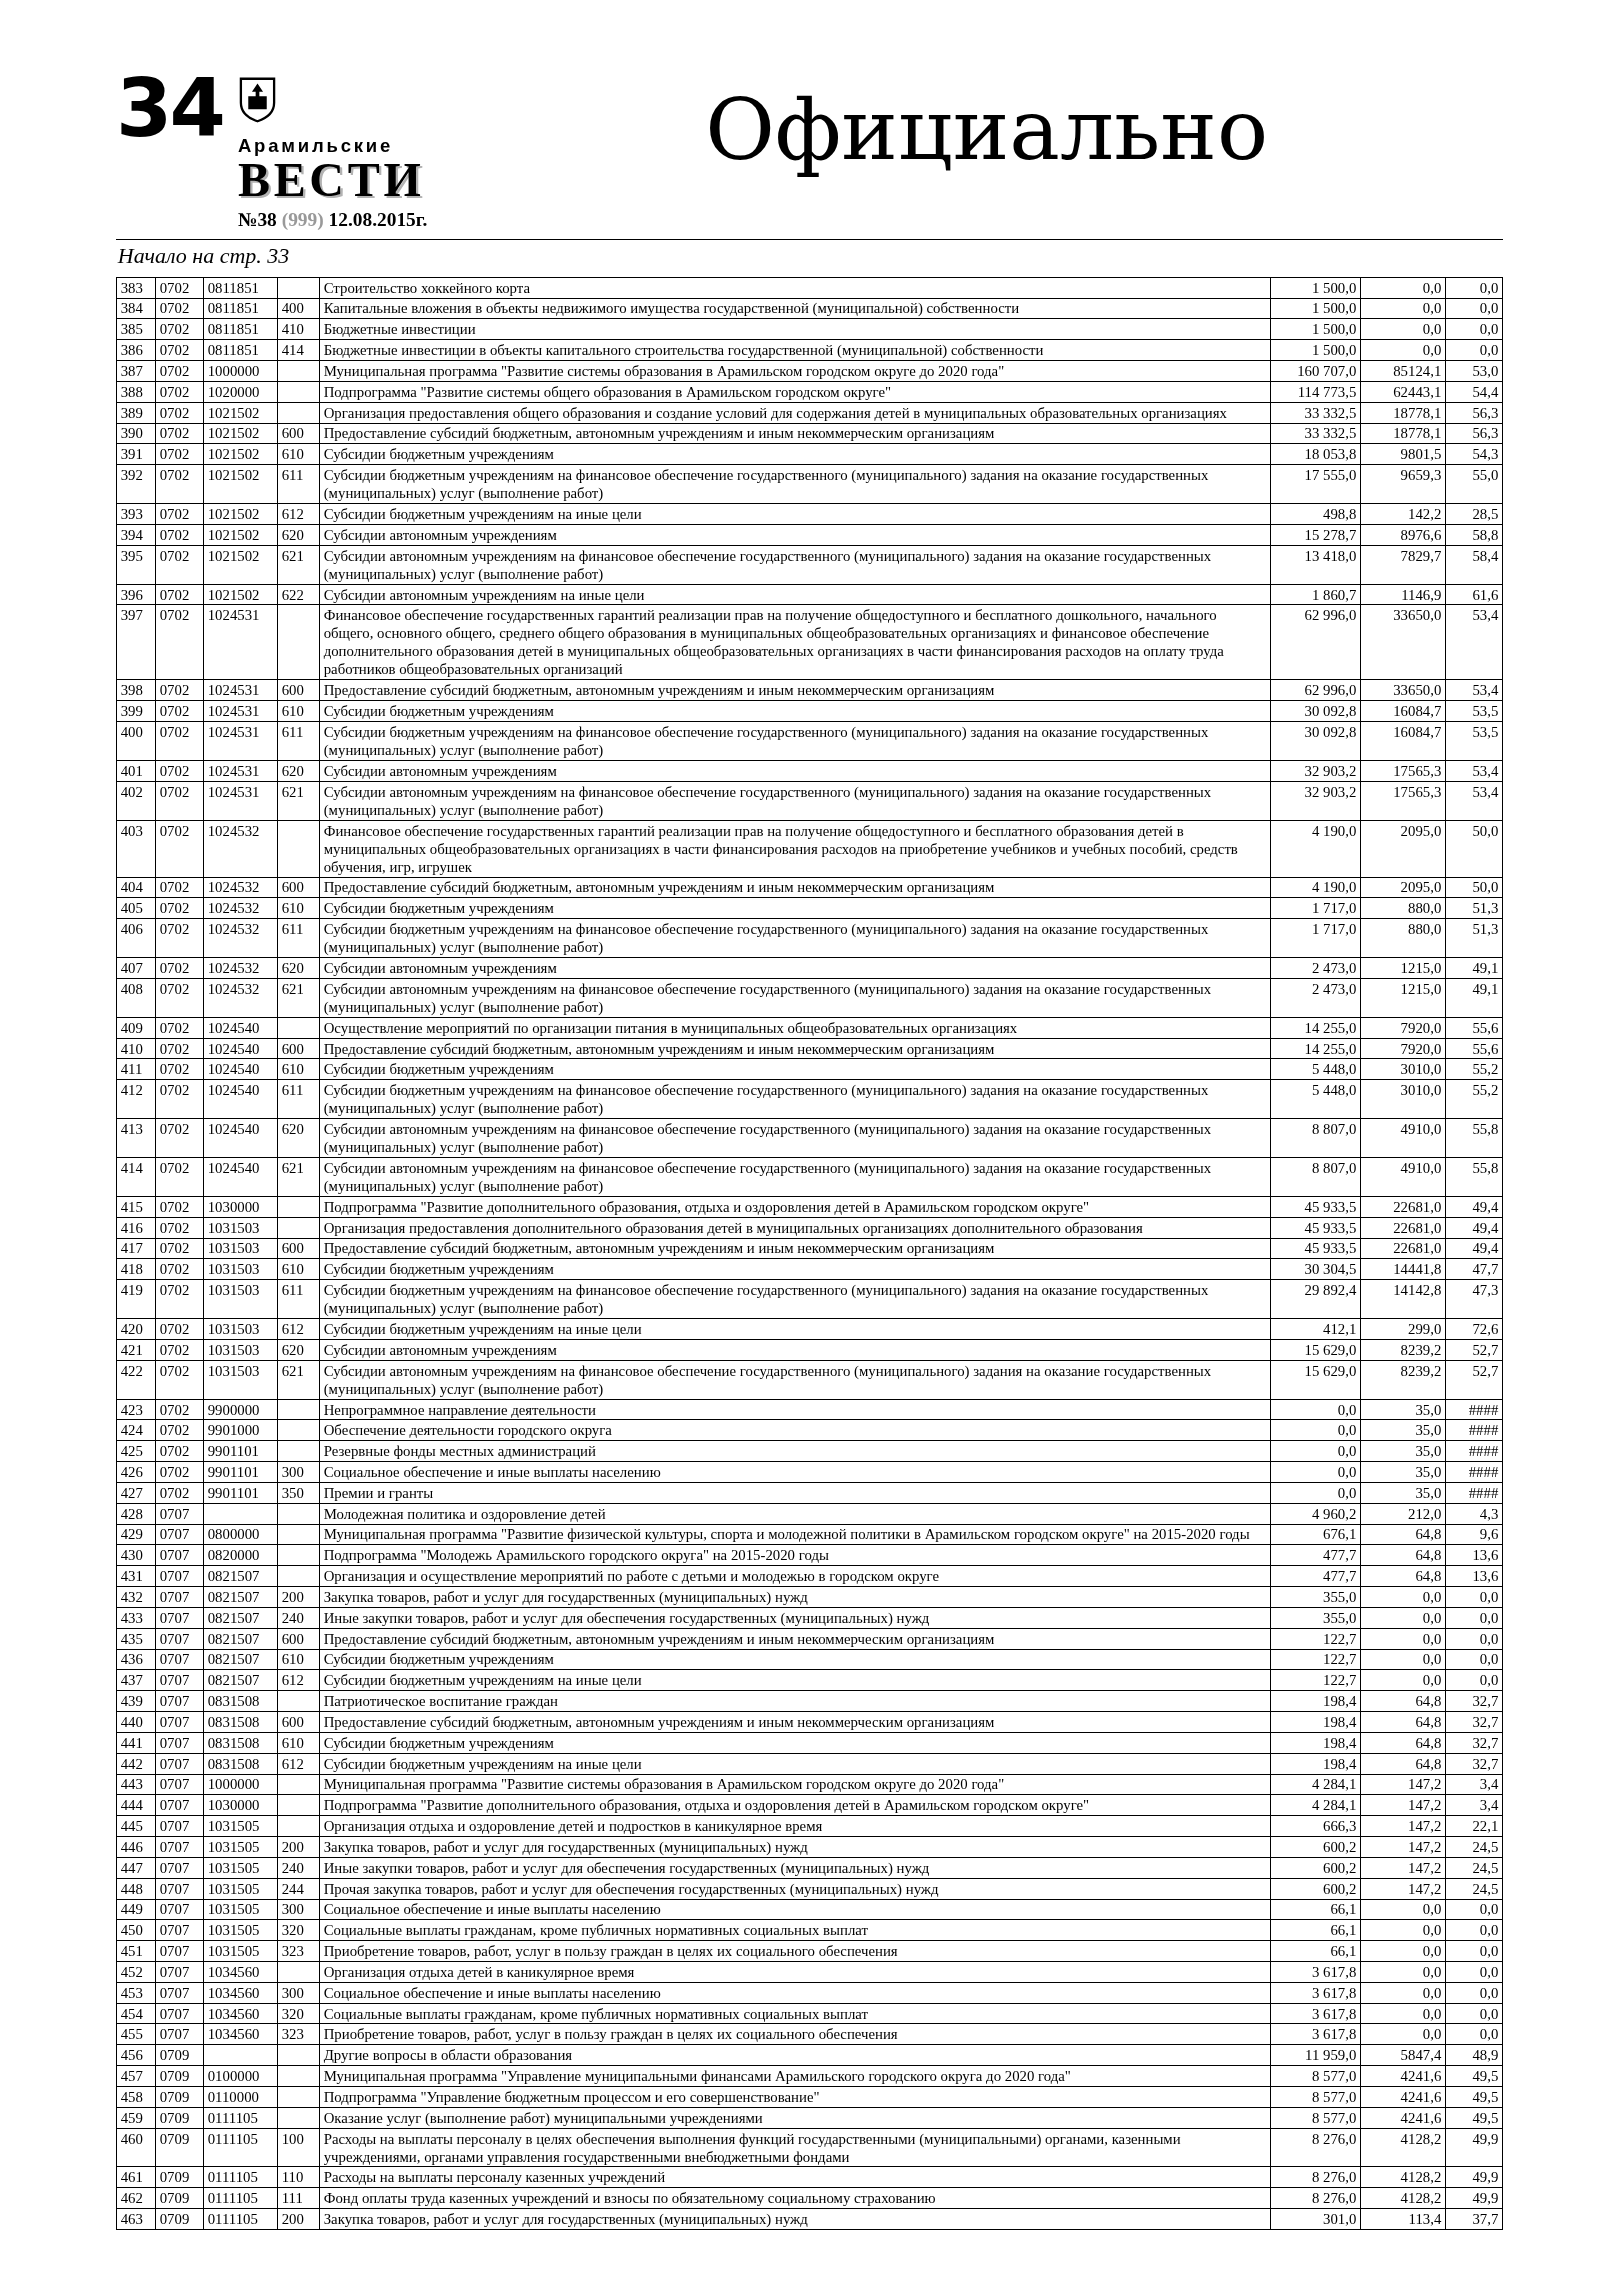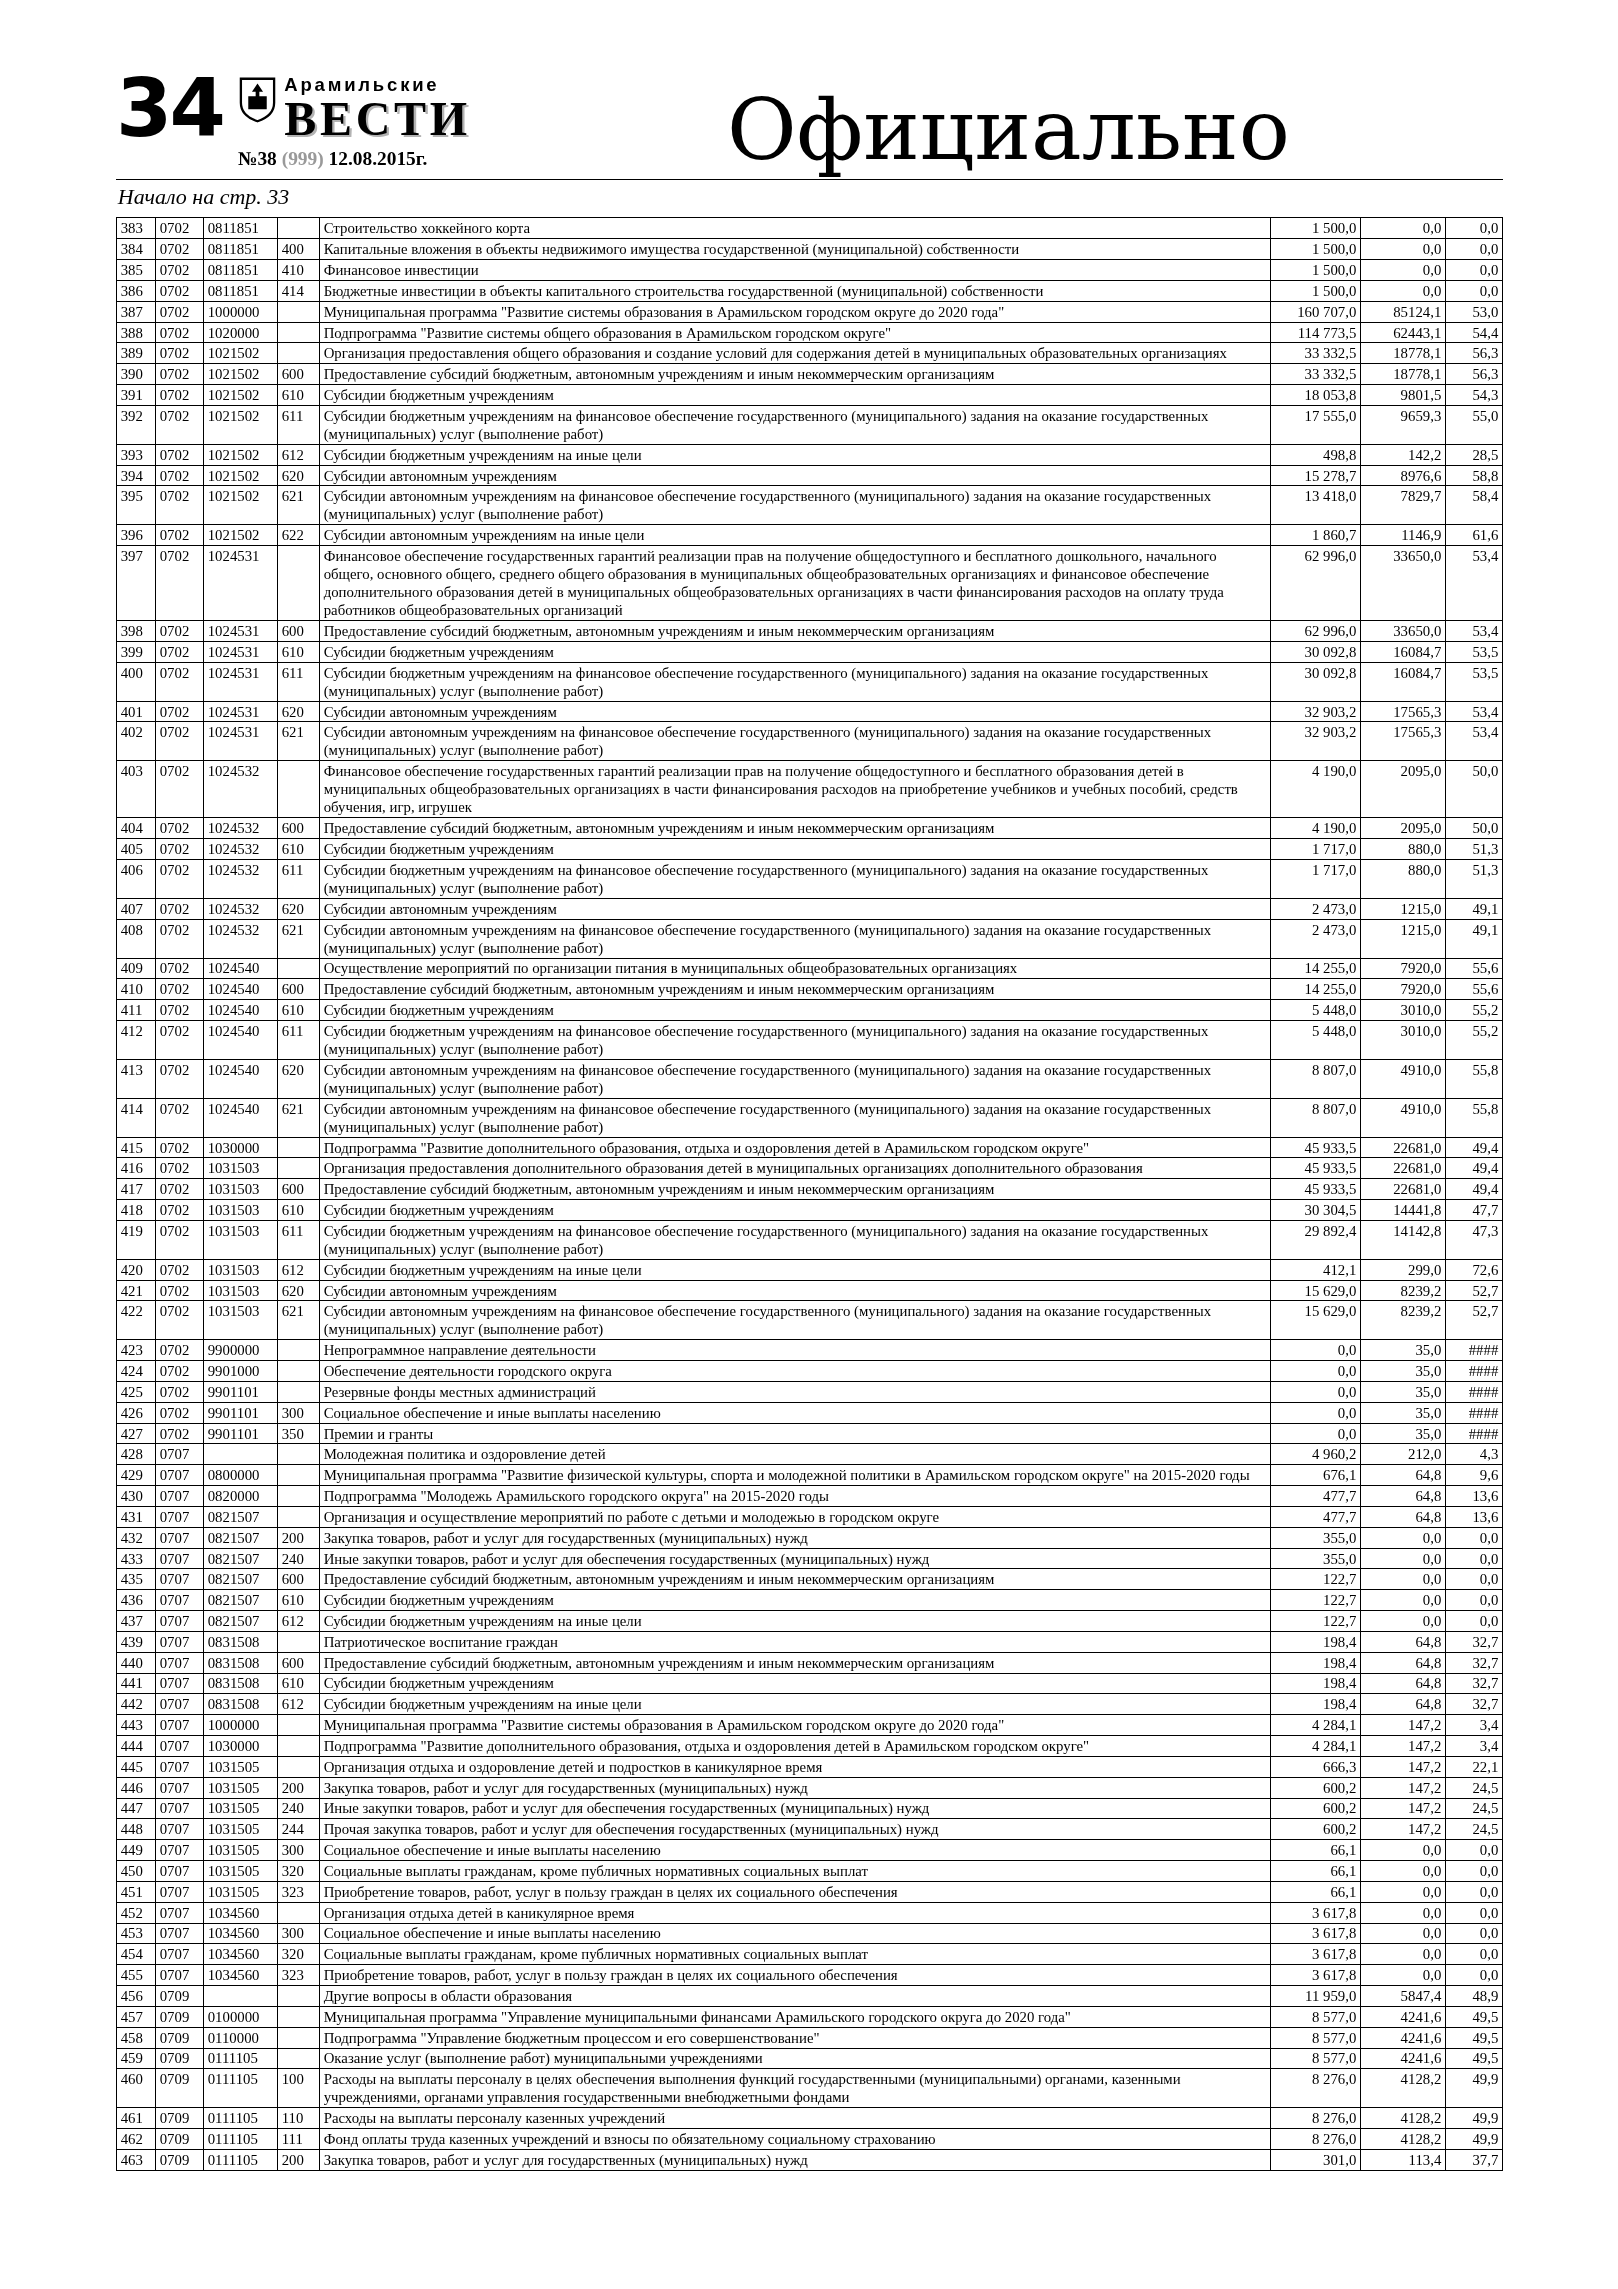--- a/index.html
+++ b/index.html
@@ -12,21 +12,21 @@
   .page { padding:74px 116px 28px 116px; }
 
   
   .header { display:flex; align-items:flex-start;gap:43px; }
   .masthead-top { display:flex; align-items:flex-start; }
   .page-number {
     font-family:"DejaVu Sans", sans-serif;
     font-weight:bold; font-size:81px; line-height:0.85; letter-spacing:-2.8px;
   }
   .brand { margin-left:14.8px; }
-  .brand-row { display:flex; align-items:flex-start; gap:7.4px; }
+  .brand-row { display:flex; align-items:flex-start; gap:7.4px;flex-direction:column; }
   .emblem { display:inline-block; margin-top:1.8px; }
   .brand-small {
     font-family:"Liberation Sans", sans-serif;
     font-weight:bold; font-size:18.5px; letter-spacing:2.8px;
   }
   .brand-big {
     font-family:"Liberation Serif", serif;
     font-weight:bold; font-size:48px; line-height:0.95; letter-spacing:3.7px;
     text-shadow:2.3px 2.3px 0 #b3b3b3;
   }
@@ -120,21 +120,21 @@
           <td class="c4">Капитальные вложения в объекты недвижимого имущества государственной (муниципальной) собственности</td>
           <td class="c5">1 500,0</td>
           <td class="c6">0,0</td>
           <td class="c7">0,0</td>
         </tr>
         <tr>
           <td class="c0">385</td>
           <td class="c1">0702</td>
           <td class="c2">0811851</td>
           <td class="c3">410</td>
-          <td class="c4">Финансовое инвестиции</td>
+          <td class="c4">Бюджетные инвестиции</td>
           <td class="c5">1 500,0</td>
           <td class="c6">0,0</td>
           <td class="c7">0,0</td>
         </tr>
         <tr>
           <td class="c0">386</td>
           <td class="c1">0702</td>
           <td class="c2">0811851</td>
           <td class="c3">414</td>
           <td class="c4">Бюджетные инвестиции в объекты капитального строительства государственной (муниципальной) собственности</td>

